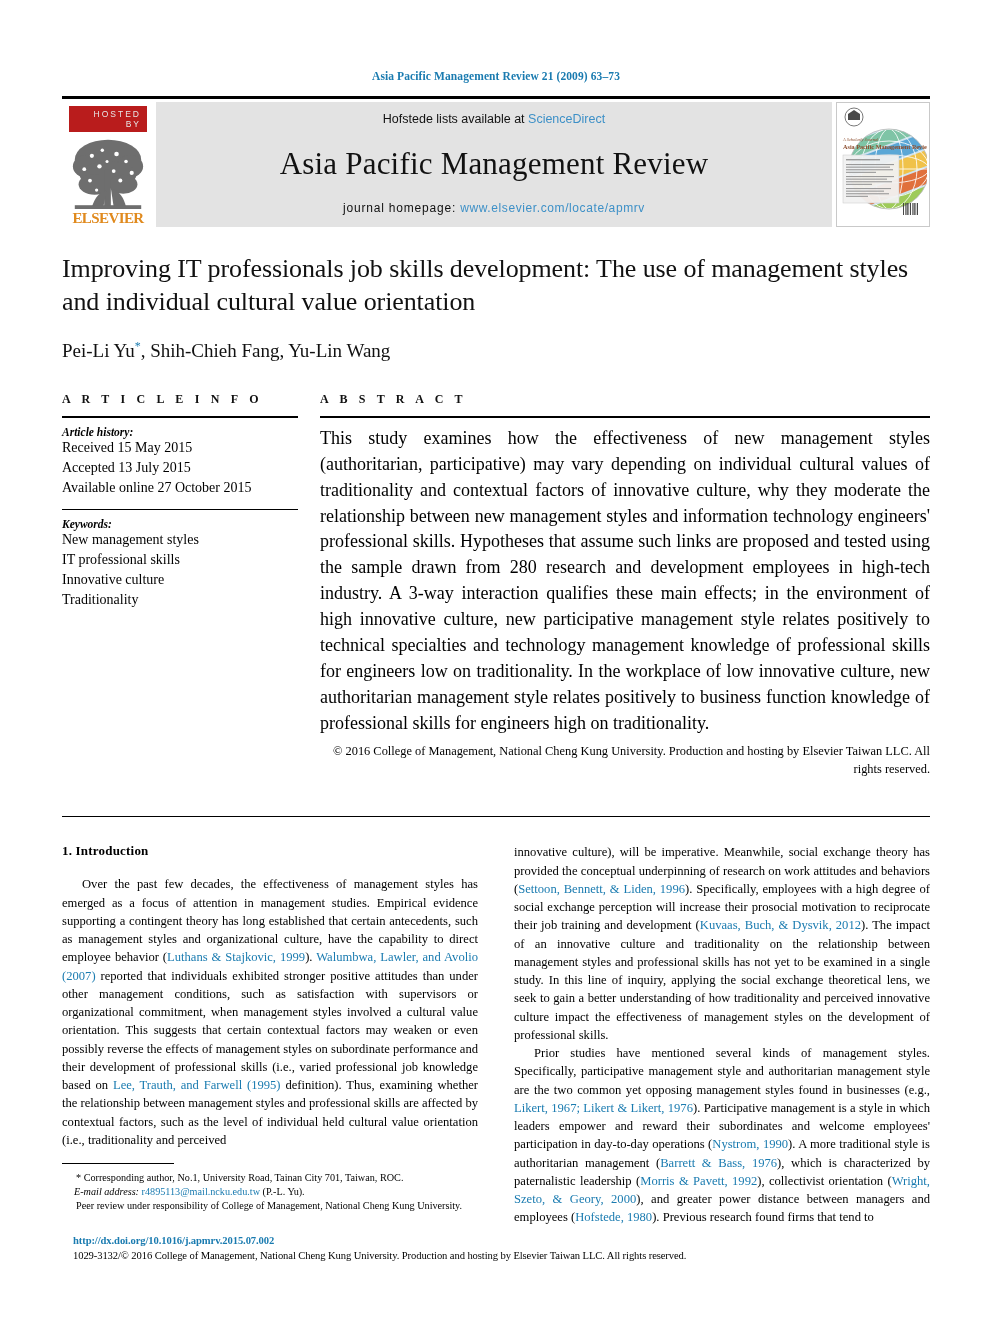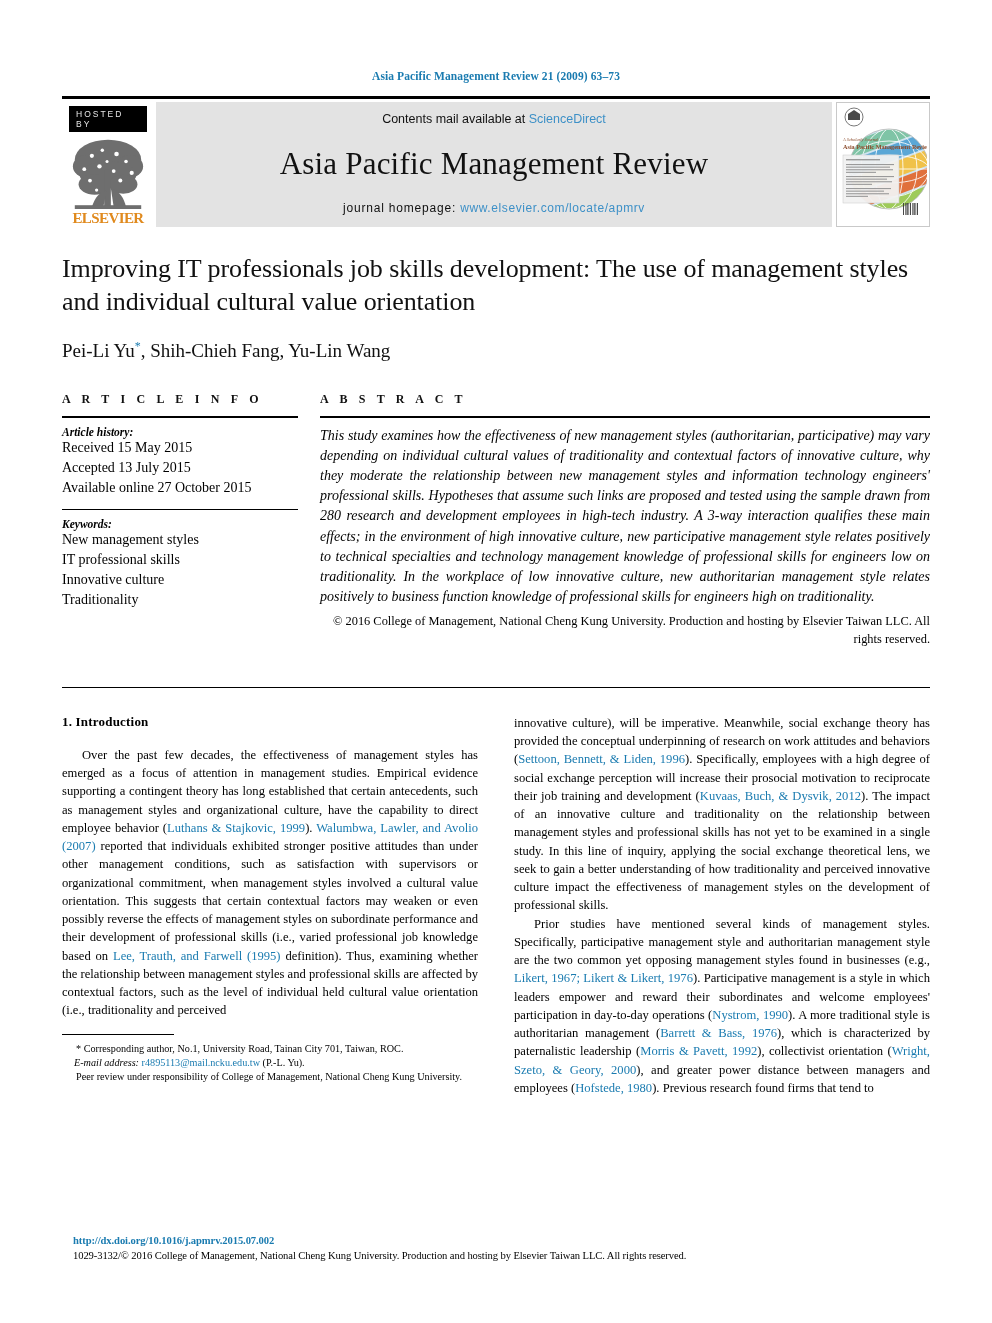--- a/index.html
+++ b/index.html
@@ -29,24 +29,24 @@
     display:flex; align-items:stretch;
     height:125px; margin-top:3px;
   }
   .elsevier-box {
     width:92px; flex:0 0 92px;
     display:flex; flex-direction:column; align-items:center;
     justify-content:flex-start; background:#fff;
     padding-top:4px; box-sizing:border-box;
   }
   .hosted-by {
-    background:#000000; color:#e6e6e6;
+    background:#b91c1c; color:#e6e6e6;
     font-family:"Liberation Sans", sans-serif;
     font-size:8.5px; letter-spacing:2px;
-    padding:3px 6px 3px 7px; width:78px; text-align:left;
+    padding:3px 6px 3px 7px; width:78px; text-align:right;
     box-sizing:border-box;
   }
   .tree-svg { display:block; margin-top:3px; }
   .elsevier-word {
     font-family:"Liberation Serif", serif;
     font-weight:bold; font-size:15px; color:#e08a1e;
     letter-spacing:-.6px; margin-top:1px;
   }
   .masthead-center {
     flex:1 1 auto; background:#e3e3e3;
@@ -93,23 +93,22 @@
   .sechead {
     font-family:"Liberation Serif", serif;
     font-weight:bold; font-size:12px; letter-spacing:4.2px;
     color:#111; margin-bottom:9px;
   }
   .hr-thick { border-top:2px solid #000; margin:0 0 8px 0; }
   .hr-thin  { border-top:1px solid #000; margin:12px 0 8px 0; }
   .meta-label { font-style:italic; font-weight:bold; font-size:11.5px; }
   .meta-line { font-size:14px; line-height:1.42; }
   .abstract-text {
-    font-size:14px; line-height:1.44; text-align:justify;
+    font-size:18px; line-height:1.44; text-align:justify;
     margin:0;
-    font-style:italic;
   }
   .copyright-line {
     font-size:12.4px; line-height:1.44; text-align:right;
     margin:6px 0 0 0;
   }
 
   
   .body-rule { margin:38px 62px 0 62px; border-top:1px solid #000; }
   .columns { display:flex; margin:26px 62px 0 62px; }
   .col { width:416px; flex:0 0 416px; }
@@ -176,21 +175,21 @@
               <circle cx="52" cy="48" r="2.1"></circle>
             <circle cx="38" cy="28" r="1.6"></circle>
               <circle cx="27" cy="58" r="1.7"></circle>
           </g>
         </svg>
         <div class="elsevier-word">ELSEVIER</div>
       </div>
 
       <div class="masthead-center">
         <div class="contents-line">
-          <span>Contents mail available at </span><span class="sd">ScienceDirect</span>
+          <span>Hofstede lists available at </span><span class="sd">ScienceDirect</span>
         </div>
         <div class="journal-title">Asia Pacific Management Review</div>
         <div class="homepage-line">
           <span>journal homepage: </span><span class="url">www.elsevier.com/locate/apmrv</span>
         </div>
       </div>
 
       <div class="cover-box">
         <svg width="90" height="123" viewBox="0 0 90 123">
           <rect x="0" y="0" width="90" height="123" fill="#ffffff"></rect>

